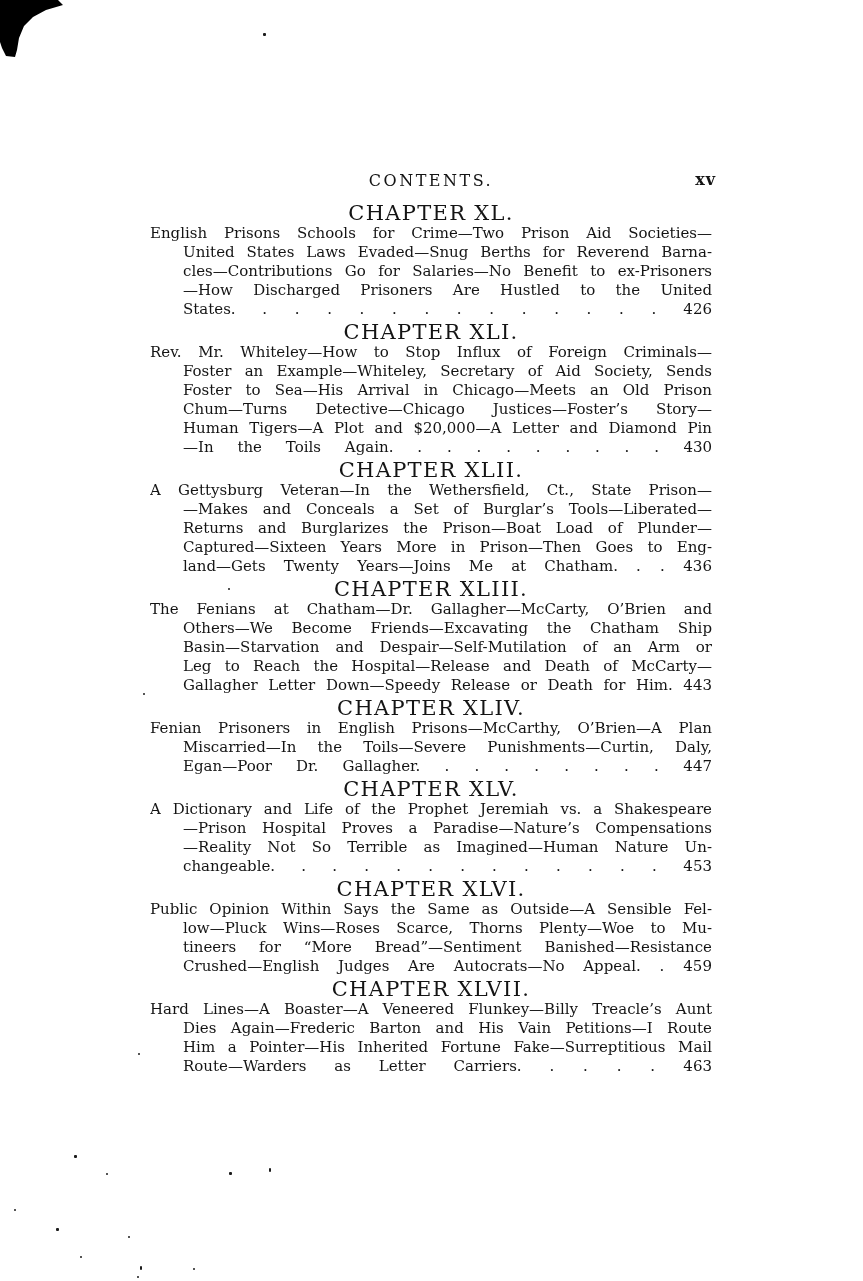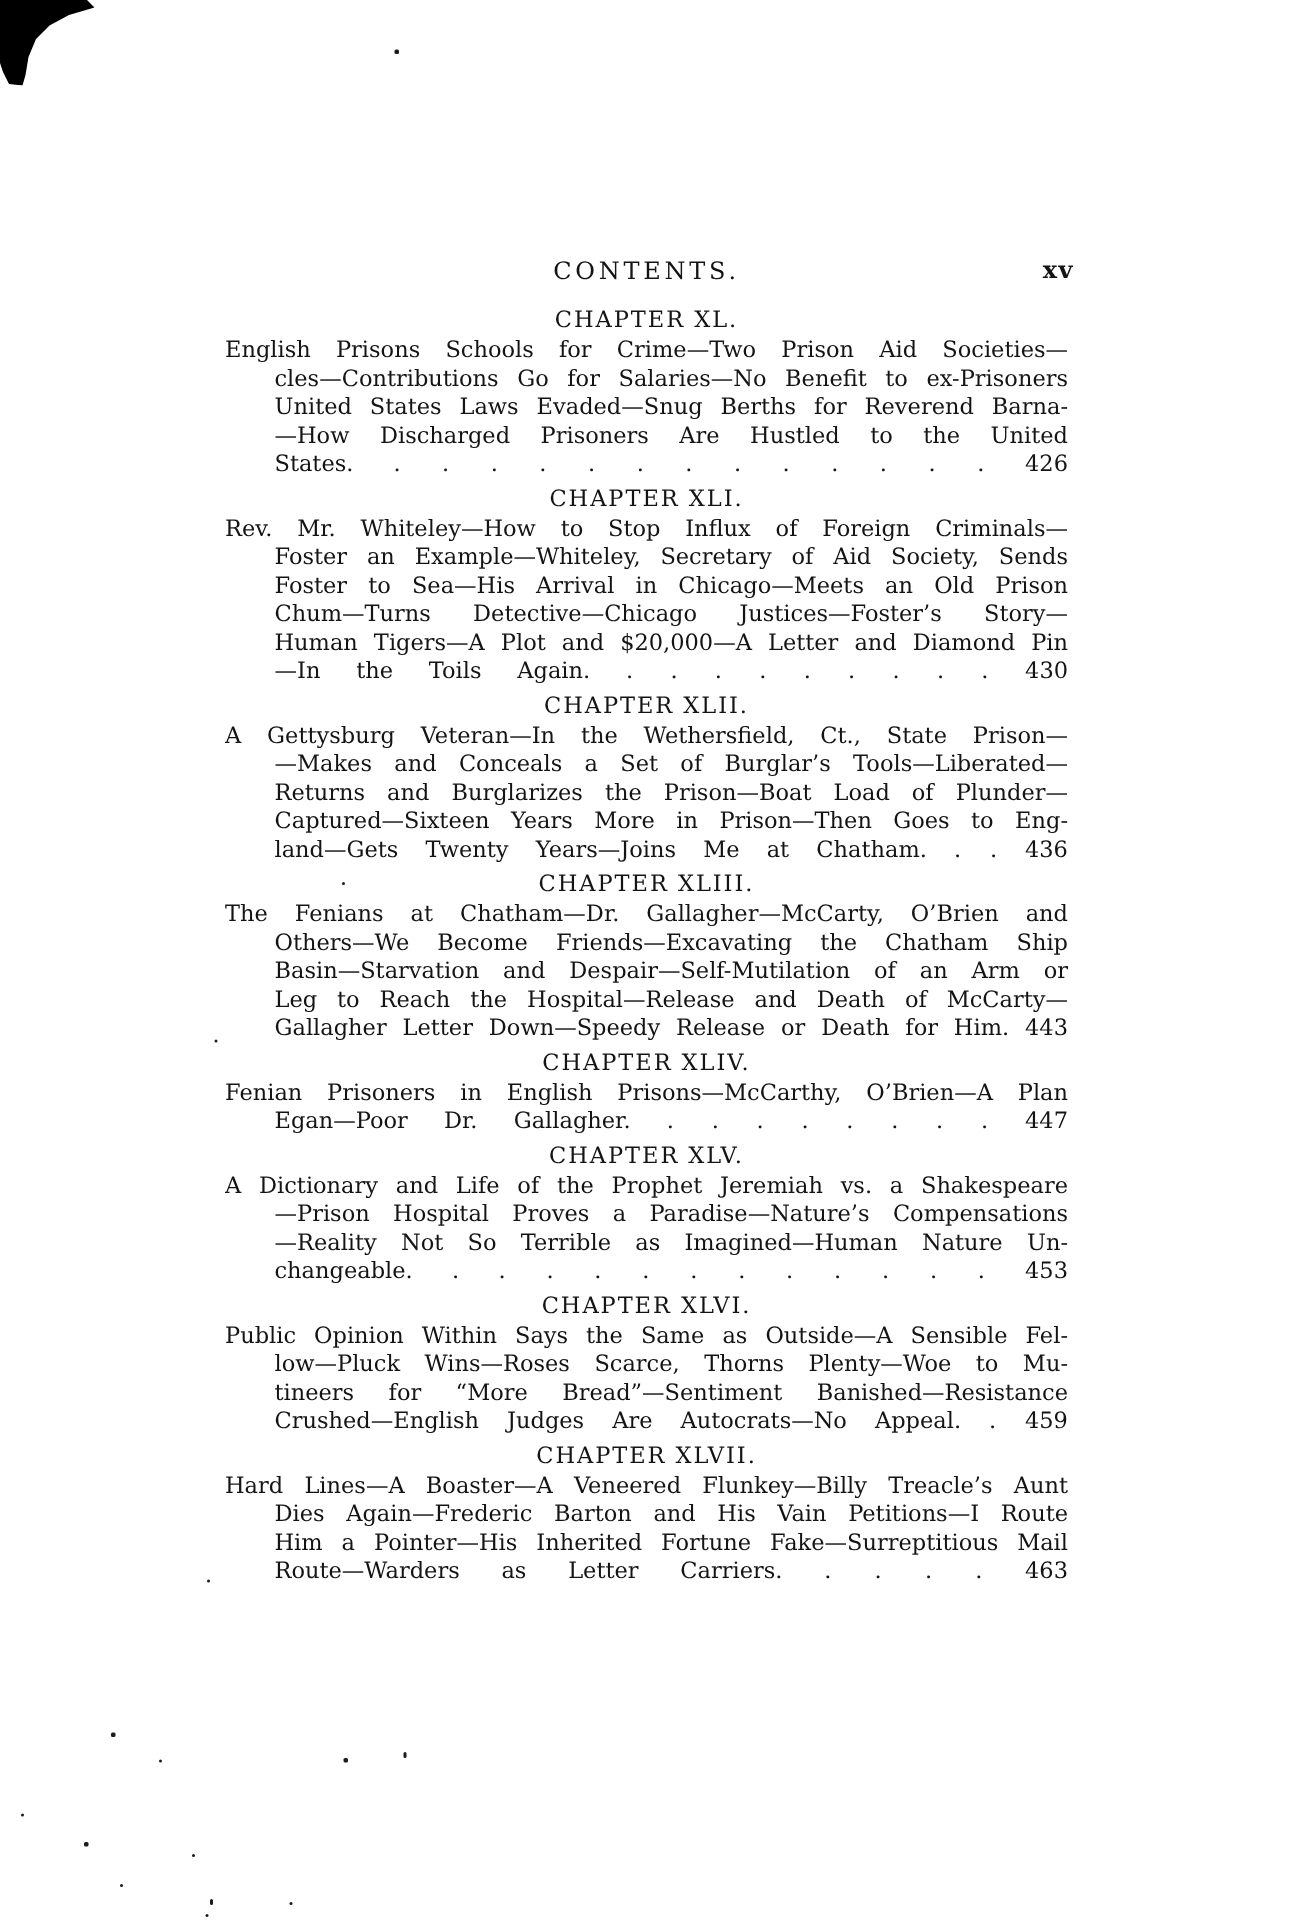--- a/index.html
+++ b/index.html
@@ -28,21 +28,21 @@
   }
   .header-row { position: relative; height: 19px; text-align: center; }
   .contents-title { font-size: 16px; letter-spacing: 2.5px; margin-top: 24px; }
   .folio {
     position: absolute; right: -4px; top: -1px;
     font-weight: bold; font-size: 16px; letter-spacing: 1px;
   }
   .chapters { margin-top: 14px; }
   .chapter-heading {
     text-align: center;
-    font-size: 15px; letter-spacing: 1.3px;
+    font-size: 21px; letter-spacing: 1.3px;
     line-height: 19px;
     margin: 4px 0 1px 0;
     white-space: nowrap;
   }
   .line {
     font-size: 15px; line-height: 19px;
     text-align: justify;
     text-align-last: justify;
     text-justify: inter-word;
     overflow: hidden;
@@ -76,22 +76,22 @@
 
   <div class="content">
     <div class="header-row">
       <span class="contents-title">CONTENTS.</span>
       <span class="folio">xv</span>
     </div>
     <div class="chapters" id="chapters">
         <section class="chapter">
           <div class="chapter-heading">CHAPTER XL.</div>
           <div class="line first">English Prisons Schools for Crime—Two Prison Aid Societies—</div>
+          <div class="line cont">United States Laws Evaded—Snug Berths for Reverend Barna-</div>
           <div class="line cont">cles—Contributions Go for Salaries—No Benefit to ex-Prisoners</div>
-          <div class="line cont">United States Laws Evaded—Snug Berths for Reverend Barna-</div>
           <div class="line cont">—How Discharged Prisoners Are Hustled to the United</div>
           <div class="line cont last"><span>States.</span> <span class="dots">. . . . . . . . . . . . .</span> <span class="pg">426</span></div>
         </section>
         <section class="chapter">
           <div class="chapter-heading">CHAPTER XLI.</div>
           <div class="line first">Rev. Mr. Whiteley—How to Stop Influx of Foreign Criminals—</div>
           <div class="line cont">Foster an Example—Whiteley, Secretary of Aid Society, Sends</div>
           <div class="line cont">Foster to Sea—His Arrival in Chicago—Meets an Old Prison</div>
           <div class="line cont">Chum—Turns Detective—Chicago Justices—Foster’s Story—</div>
           <div class="line cont">Human Tigers—A Plot and $20,000—A Letter and Diamond Pin</div>
@@ -109,20 +109,21 @@
           <div class="chapter-heading">CHAPTER XLIII.</div>
           <div class="line first">The Fenians at Chatham—Dr. Gallagher—McCarty, O’Brien and</div>
           <div class="line cont">Others—We Become Friends—Excavating the Chatham Ship</div>
           <div class="line cont">Basin—Starvation and Despair—Self-Mutilation of an Arm or</div>
           <div class="line cont">Leg to Reach the Hospital—Release and Death of McCarty—</div>
           <div class="line cont last"><span>Gallagher Letter Down—Speedy Release or Death for Him.</span> <span class="pg">443</span></div>
         </section>
         <section class="chapter">
           <div class="chapter-heading">CHAPTER XLIV.</div>
           <div class="line first">Fenian Prisoners in English Prisons—McCarthy, O’Brien—A Plan</div>
+          <div class="line cont">Miscarried—In the Toils—Severe Punishments—Curtin, Daly,</div>
           <div class="line cont last"><span>Egan—Poor Dr. Gallagher.</span> <span class="dots">. . . . . . . .</span> <span class="pg">447</span></div>
         </section>
         <section class="chapter">
           <div class="chapter-heading">CHAPTER XLV.</div>
           <div class="line first">A Dictionary and Life of the Prophet Jeremiah vs. a Shakespeare</div>
           <div class="line cont">—Prison Hospital Proves a Paradise—Nature’s Compensations</div>
           <div class="line cont">—Reality Not So Terrible as Imagined—Human Nature Un-</div>
           <div class="line cont last"><span>changeable. .</span> <span class="dots">. . . . . . . . . . .</span> <span class="pg">453</span></div>
         </section>
         <section class="chapter">

